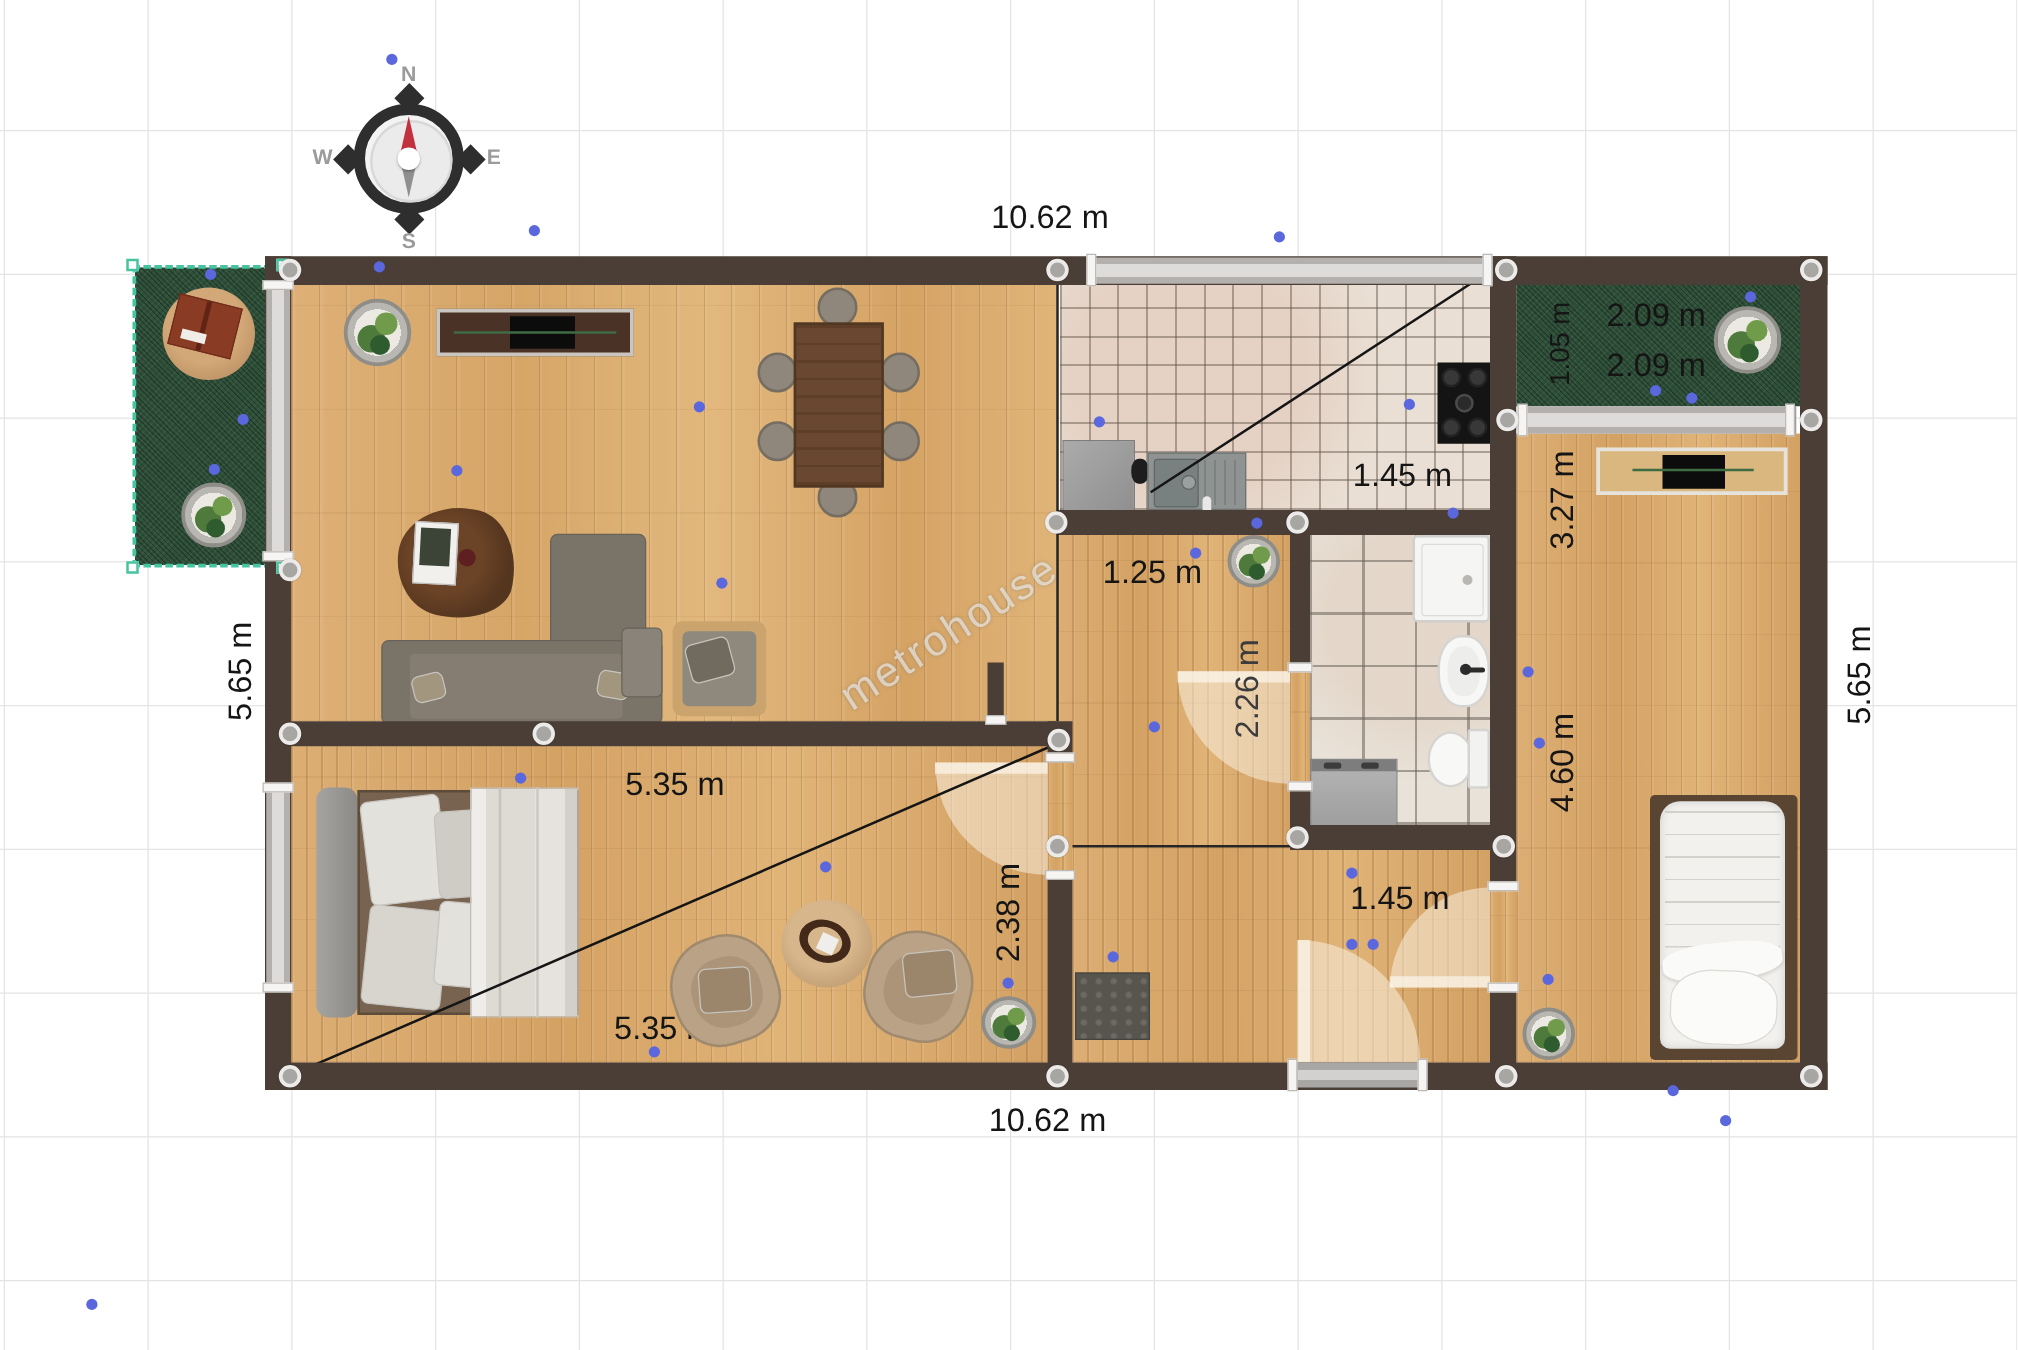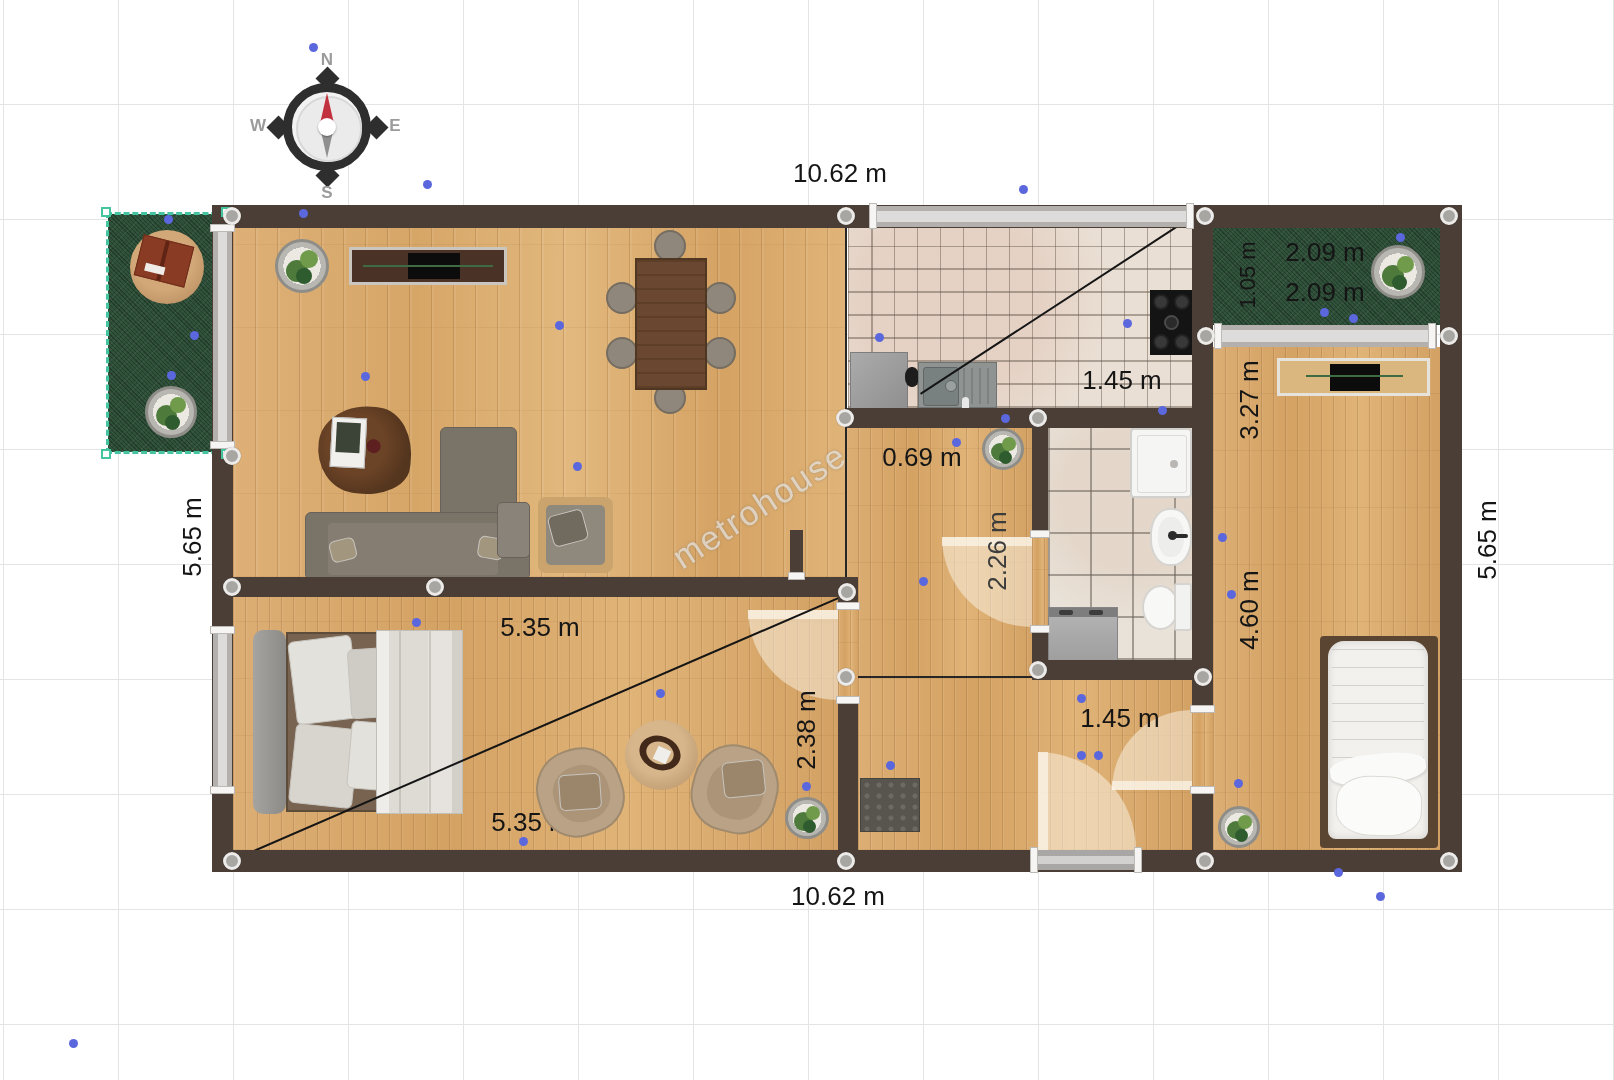--- a/index.html
+++ b/index.html
@@ -325,21 +325,21 @@
 
   <div class="dim" style="left:840px;top:173px;">10.62 m</div>
   <div class="dim" style="left:838px;top:896px;">10.62 m</div>
   <div class="dim rot" style="left:192px;top:537px;">5.65 m</div>
   <div class="dim rot" style="left:1487px;top:540px;">5.65 m</div>
   <div class="dim" style="left:1325px;top:252px;">2.09 m</div>
   <div class="dim" style="left:1325px;top:292px;">2.09 m</div>
   <div class="dim rot" style="left:1248px;top:275px;font-size:22px;">1.05 m</div>
   <div class="dim" style="left:1122px;top:380px;">1.45 m</div>
   <div class="dim under" style="left:912px;top:377px;">0</div>
-  <div class="dim" style="left:922px;top:457px;">0.69 m</div>
+  <div class="dim" style="left:922px;top:457px;">1.25 m</div>
   <div class="dim rot" style="left:997px;top:551px;color:#3c3c3c;">2.26 m</div>
   <div class="dim rot" style="left:1249px;top:400px;">3.27 m</div>
   <div class="dim rot" style="left:1249px;top:610px;">4.60 m</div>
   <div class="dim" style="left:540px;top:627px;">5.35 m</div>
   <div class="dim under" style="left:531px;top:822px;">5.35 m</div>
   <div class="dim rot" style="left:806px;top:730px;">2.38 m</div>
   <div class="dim" style="left:1120px;top:718px;">1.45 m</div>
 
   <div id="watermark">metrohouse</div>
 

